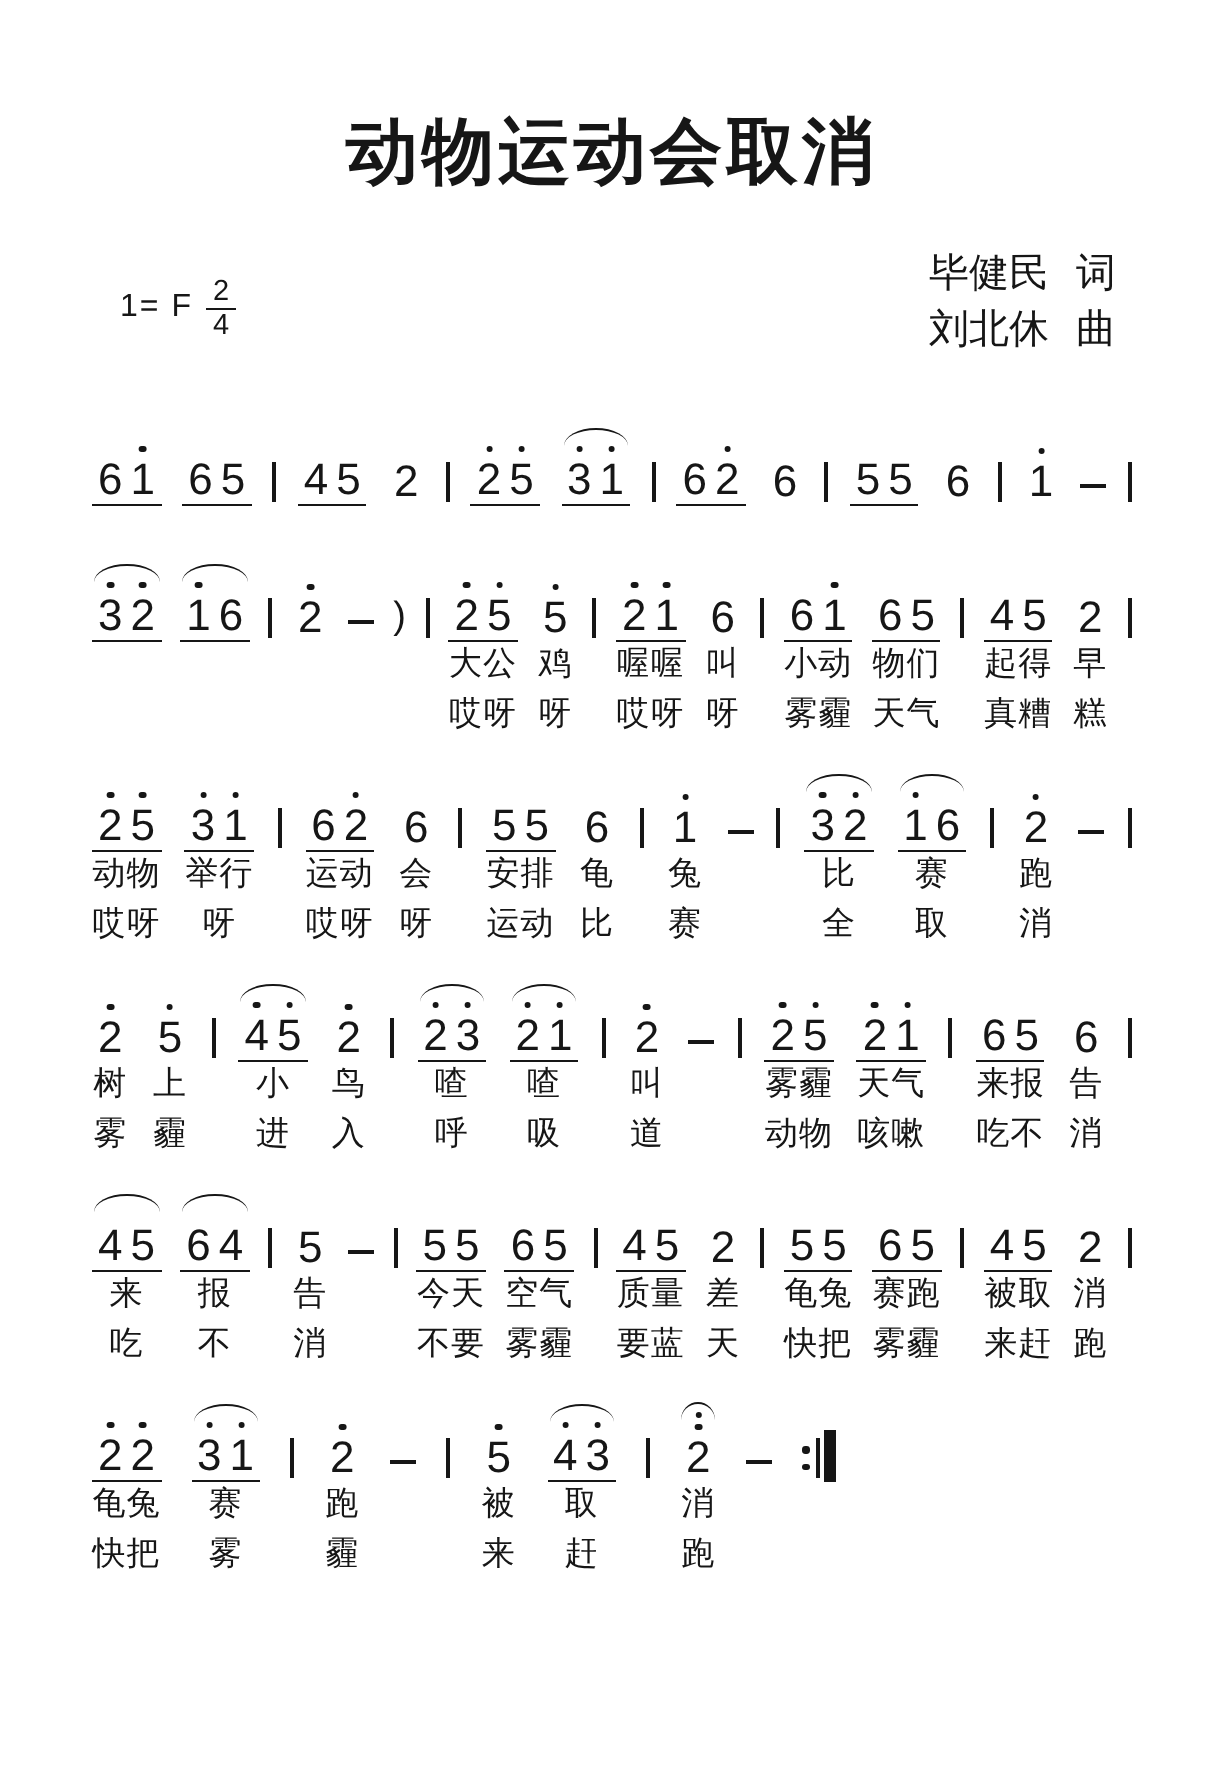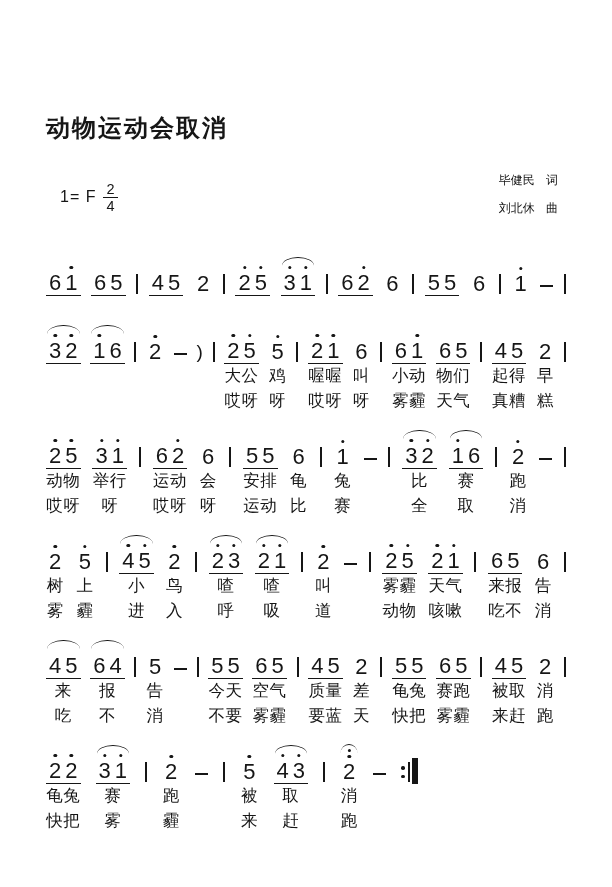--- a/index.html
+++ b/index.html
@@ -5,30 +5,30 @@
   html,body{margin:0;padding:0;}
   body{
     width:612px;height:887px;background:#ffffff;overflow:hidden;
     font-family:"Liberation Sans","DejaVu Sans",sans-serif;color:#161616;
   }
   .page{width:612px;height:887px;position:relative;}
   .content{padding:0 46px;}
 
   
   .title{
-    margin:0;padding-top:112px;text-align:left;
-    font-size:24px;font-weight:bold;letter-spacing:2px;
+    margin:0;padding-top:52px;text-align:center;
+    font-size:36px;font-weight:bold;letter-spacing:2px;
   }
   .meta{display:flex;justify-content:space-between;margin-top:22px;padding:0 8px 0 14px;}
   .keysig{display:flex;align-items:center;font-size:16px;margin-top:14px;height:34px;}
   .keysig .prefix{letter-spacing:1px;}
   .frac{display:inline-block;text-align:center;font-size:14.5px;margin-left:7px;}
   .frac .num{display:block;border-bottom:1.5px solid #161616;line-height:16px;padding:0 3px;}
   .frac .den{display:block;line-height:16px;}
-  .credits{font-size:12px;line-height:28px;word-spacing:8px;}
+  .credits{font-size:20px;line-height:28px;word-spacing:8px;}
 
   
   .score{margin-top:28px;}
   .system{display:flex;justify-content:space-between;align-items:flex-start;margin-bottom:9px;}
   .system.nolyr{margin-bottom:22px;}
   .system.left{justify-content:flex-start;}
   .system.left .score-col{margin-right:15px;}
   .score-col{display:flex;flex-direction:column;align-items:center;}
 
   .note-area{height:46px;display:flex;align-items:flex-end;}

